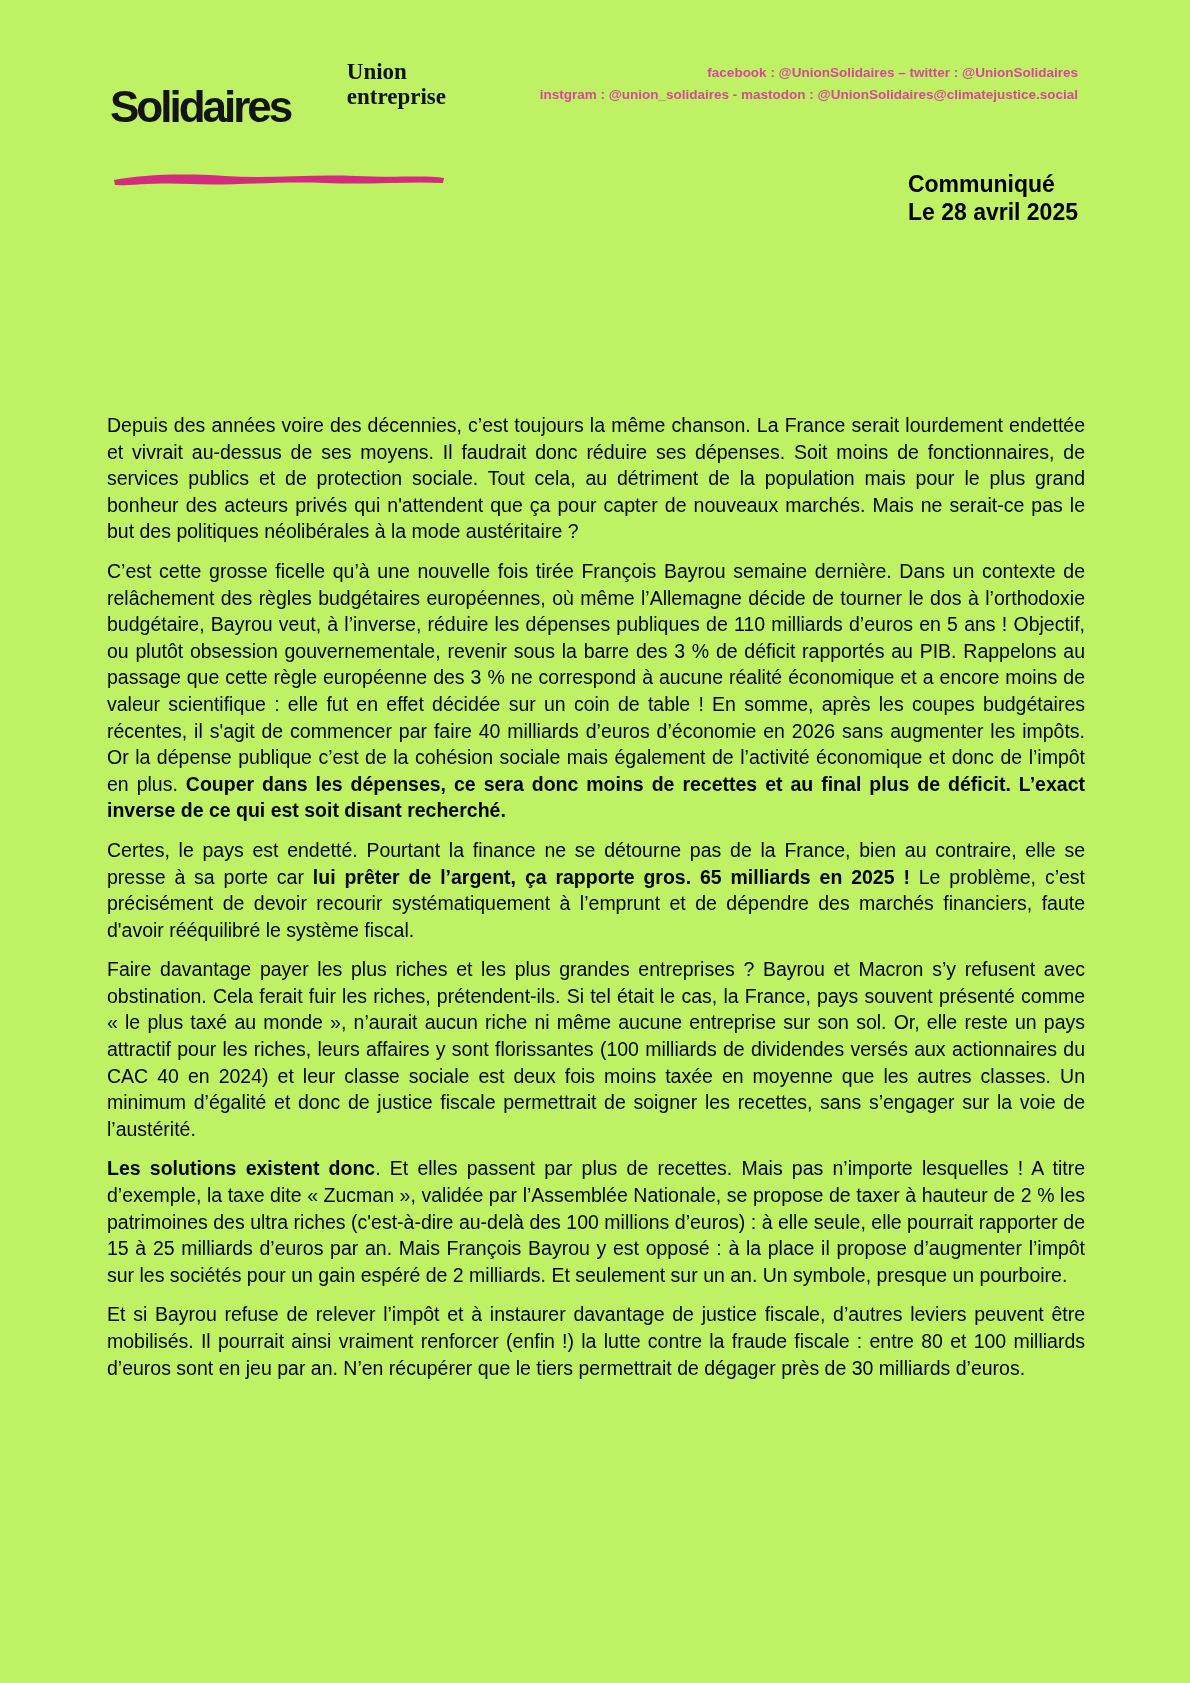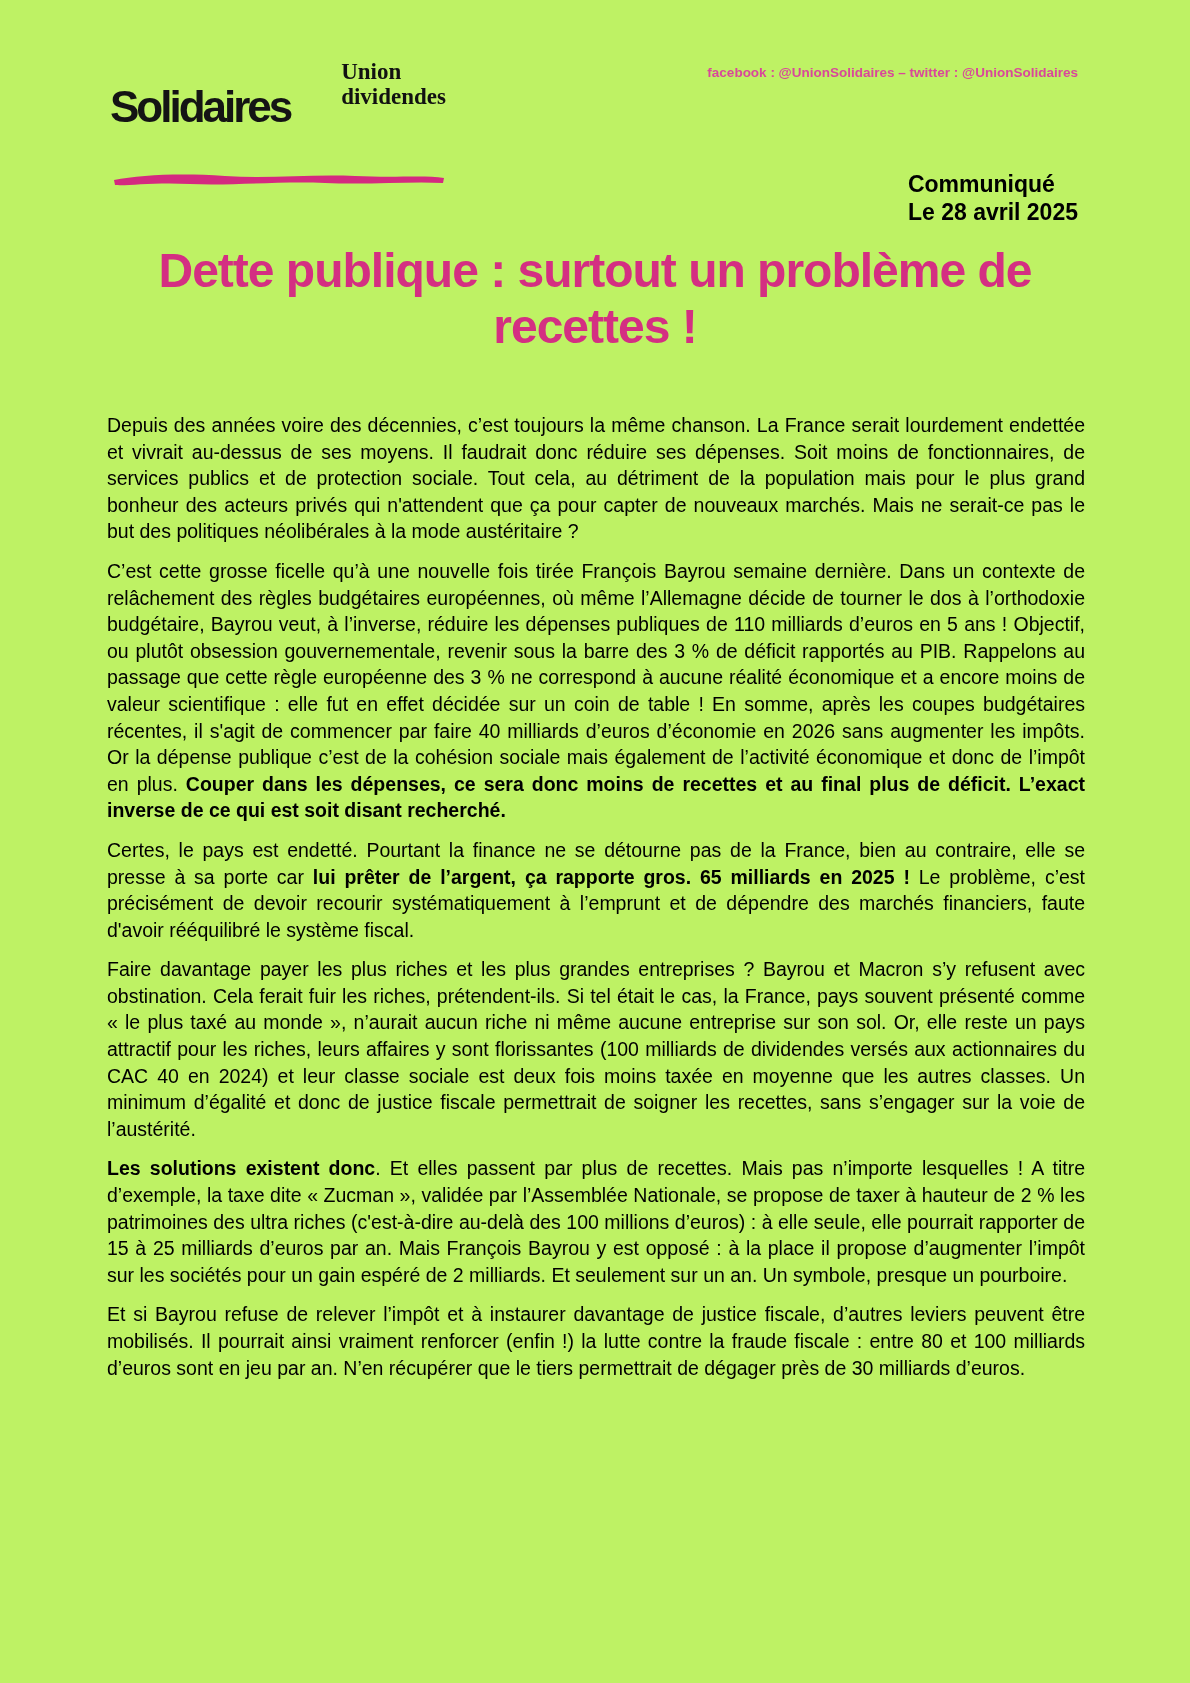--- a/index.html
+++ b/index.html
@@ -121,42 +121,39 @@
   }
 </style>
 </head>
 <body>
 
 <div class="page">
 
   <div class="logo-block">
     <div class="logo-tagline">
       <div>Union</div>
-      <div>dividendes</div>
+      <div>entreprise</div>
     </div>
     <div class="logo-word">Solidaires</div>
     <svg class="logo-underline" viewBox="0 0 338 24" preserveAspectRatio="none" aria-hidden="true">
       <path d="M4 12 C 30 7, 70 5, 115 8 C 160 11, 200 6, 245 8 C 285 10, 315 7, 334 10
                L 333 15 C 300 13, 260 17, 215 15 C 170 13, 120 18, 80 16 C 45 14, 18 18, 5 17 Z" fill="#d42a80"></path>
     </svg>
   </div>
 
   <div class="social-block">
       <div>facebook : @UnionSolidaires – twitter : @UnionSolidaires</div>
+      <div>instgram : @union_solidaires - mastodon : @UnionSolidaires@climatejustice.social</div>
     </div>
 
   <div class="doc-meta">
     <div>Communiqué</div>
     <div>Le 28 avril 2025</div>
   </div>
 
-  <h1 class="doc-title">
-    <div class="t-line">Dette publique : surtout un problème de</div>
-    <div class="t-line">recettes !</div>
-  </h1>
 
   <main class="content">
       <p><span>Depuis des années voire des décennies, c’est toujours la même chanson. La France serait lourdement endettée et vivrait au-dessus de ses moyens. Il faudrait donc réduire ses dépenses. Soit moins de fonctionnaires, de services publics et de protection sociale. Tout cela, au détriment de la population mais pour le plus grand bonheur des acteurs privés qui n'attendent que ça pour capter de nouveaux marchés. Mais ne serait-ce pas le but des politiques néolibérales à la mode austéritaire ?</span></p>
       <p><span>C’est cette grosse ficelle qu’à une nouvelle fois tirée François Bayrou semaine dernière. Dans un contexte de relâchement des règles budgétaires européennes, où même l’Allemagne décide de tourner le dos à l’orthodoxie budgétaire, Bayrou veut, à l’inverse, réduire les dépenses publiques de 110 milliards d’euros en 5 ans ! Objectif, ou plutôt obsession gouvernementale, revenir sous la barre des 3 % de déficit rapportés au PIB. Rappelons au passage que cette règle européenne des 3 % ne correspond à aucune réalité économique et a encore moins de valeur scientifique : elle fut en effet décidée sur un coin de table ! En somme, après les coupes budgétaires récentes, il s'agit de commencer par faire 40 milliards d’euros d’économie en 2026 sans augmenter les impôts. Or la dépense publique c’est de la cohésion sociale mais également de l’activité économique et donc de l’impôt en plus. </span><b>Couper dans les dépenses, ce sera donc moins de recettes et au final plus de déficit. L’exact inverse de ce qui est soit disant recherché.</b></p>
       <p><span>Certes, le pays est endetté. Pourtant la finance ne se détourne pas de la France, bien au contraire, elle se presse à sa porte car </span><b>lui prêter de l’argent, ça rapporte gros. 65 milliards en 2025 !</b><span> Le problème, c’est précisément de devoir recourir systématiquement à l’emprunt et de dépendre des marchés financiers, faute d'avoir rééquilibré le système fiscal.</span></p>
       <p><span>Faire davantage payer les plus riches et les plus grandes entreprises ? Bayrou et Macron s’y refusent avec obstination. Cela ferait fuir les riches, prétendent-ils. Si tel était le cas, la France, pays souvent présenté comme « le plus taxé au monde », n’aurait aucun riche ni même aucune entreprise sur son sol. Or, elle reste un pays attractif pour les riches, leurs affaires y sont florissantes (100 milliards de dividendes versés aux actionnaires du CAC 40 en 2024) et leur classe sociale est deux fois moins taxée en moyenne que les autres classes. Un minimum d’égalité et donc de justice fiscale permettrait de soigner les recettes, sans s’engager sur la voie de l’austérité.</span></p>
       <p><b>Les solutions existent donc</b><span>. Et elles passent par plus de recettes. Mais pas n’importe lesquelles ! A titre d’exemple, la taxe dite « Zucman », validée par l’Assemblée Nationale, se propose de taxer à hauteur de 2 % les patrimoines des ultra riches (c'est-à-dire au-delà des 100 millions d’euros) : à elle seule, elle pourrait rapporter de 15 à 25 milliards d’euros par an. Mais François Bayrou y est opposé : à la place il propose d’augmenter l’impôt sur les sociétés pour un gain espéré de 2 milliards. Et seulement sur un an. Un symbole, presque un pourboire.</span></p>
       <p><span>Et si Bayrou refuse de relever l’impôt et à instaurer davantage de justice fiscale, d’autres leviers peuvent être mobilisés. Il pourrait ainsi vraiment renforcer (enfin !) la lutte contre la fraude fiscale : entre 80 et 100 milliards d’euros sont en jeu par an. N’en récupérer que le tiers permettrait de dégager près de 30 milliards d’euros.</span></p>
     </main>
 

